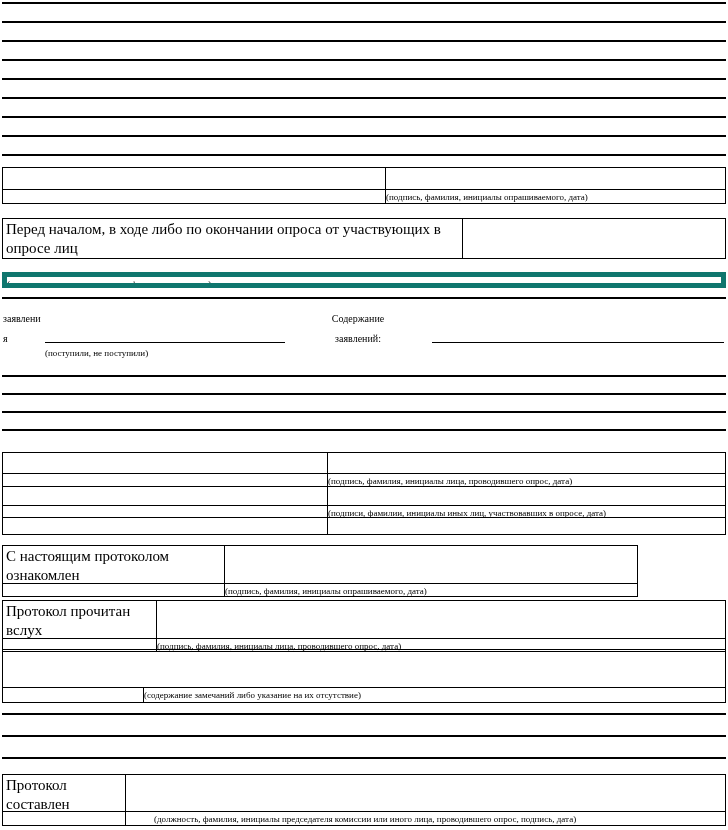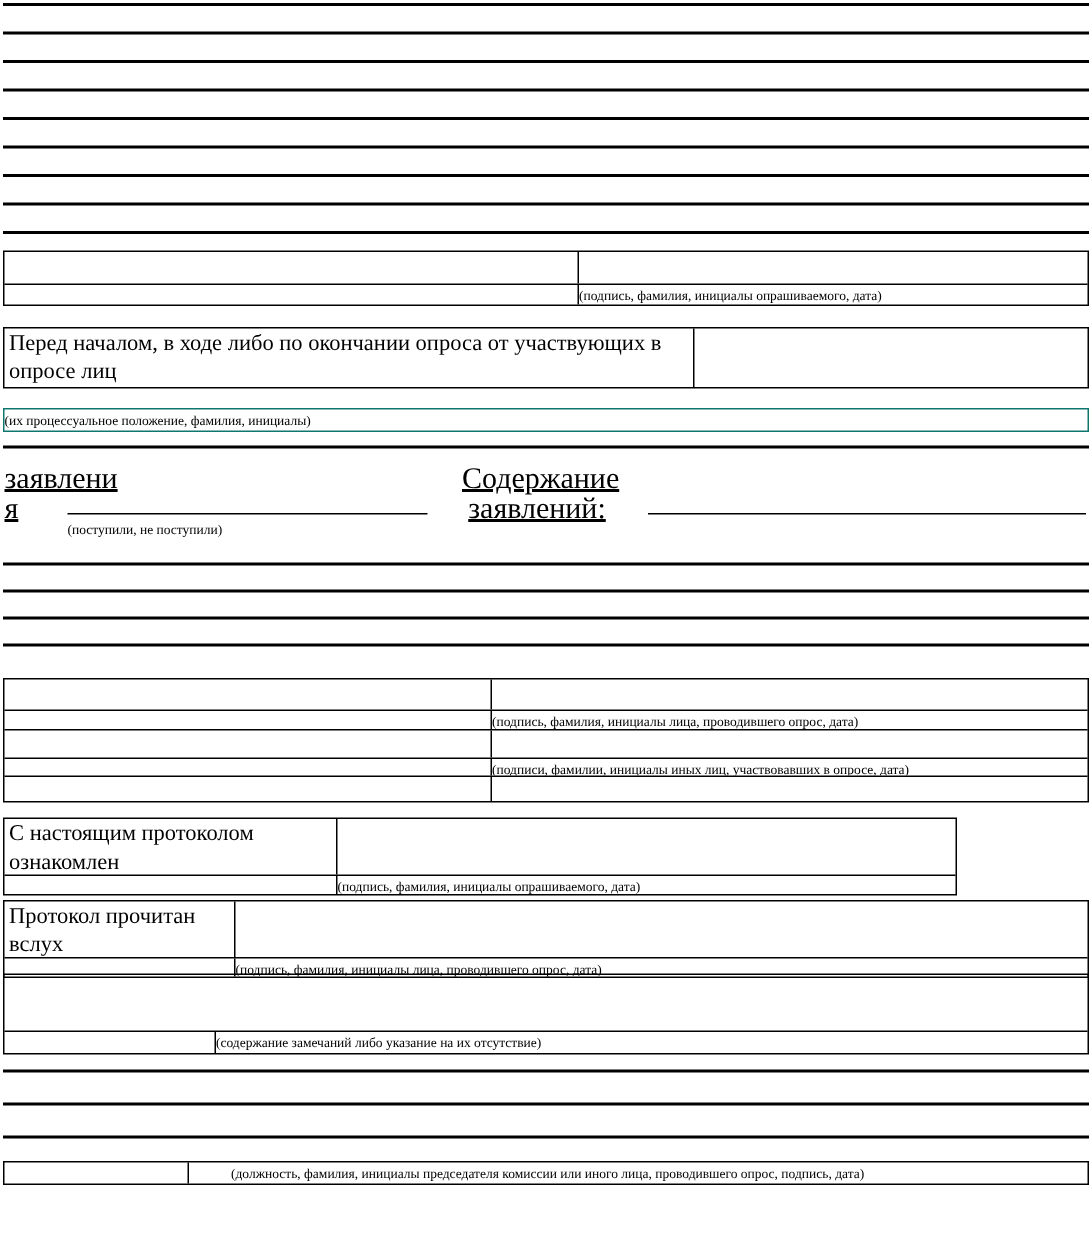--- a/index.html
+++ b/index.html
@@ -22,24 +22,24 @@
   .trow { display:flex; align-items:stretch; }
   .trow + .trow { border-top:1px solid #000; }
   .tcell-l { flex:none; border-right:1px solid #000; }
   .tcell-r { flex:1 1 auto; min-width:0; }
 
   .label { font-size:15px; line-height:19px; padding:1px 3px; }
   .caption {
     font-size:9px; line-height:12px; text-align:left;
     white-space:nowrap; overflow:hidden; padding-top:1px;
   }
-  .strip { border:1px solid #0f766e; }
+  .strip { border:5px solid #0f766e; }
 
   .uline { border-bottom:1px solid #000; }
-  .free-label { font-size:20px; line-height:20px;text-decoration:underline; }
+  .free-label { font-size:10px; line-height:20px; }
 </style>
 </head>
 <body>
 
 <div class="page">
 
   <div class="abs" style="top:2px; left:2px; width:724px;">
     <div class="wline"></div>
   <div class="wline"></div>
       <div class="wline"></div>
@@ -147,19 +147,23 @@
     </div>
   </div>
 
   <div class="abs" style="top:713px; left:2px; width:724px;">
     <div class="wline3"></div>
   <div class="wline3"></div>
       <div class="wline3"></div>
     </div>
 
   <div class="abs tbl" style="top:774px; left:2px; width:724px;">
+    <div class="trow" style="height:36px;">
+      <div class="tcell-l label" style="width:123px;">Протокол составлен</div>
+      <div class="tcell-r"></div>
+    </div>
     <div class="trow" style="height:14px;gap:28px;">
       <div class="tcell-l" style="width:123px;"></div>
       <div class="tcell-r caption">(должность, фамилия, инициалы председателя комиссии или иного лица, проводившего опрос, подпись, дата)</div>
     </div>
   </div>
 
 </div>
 
 </body></html>

